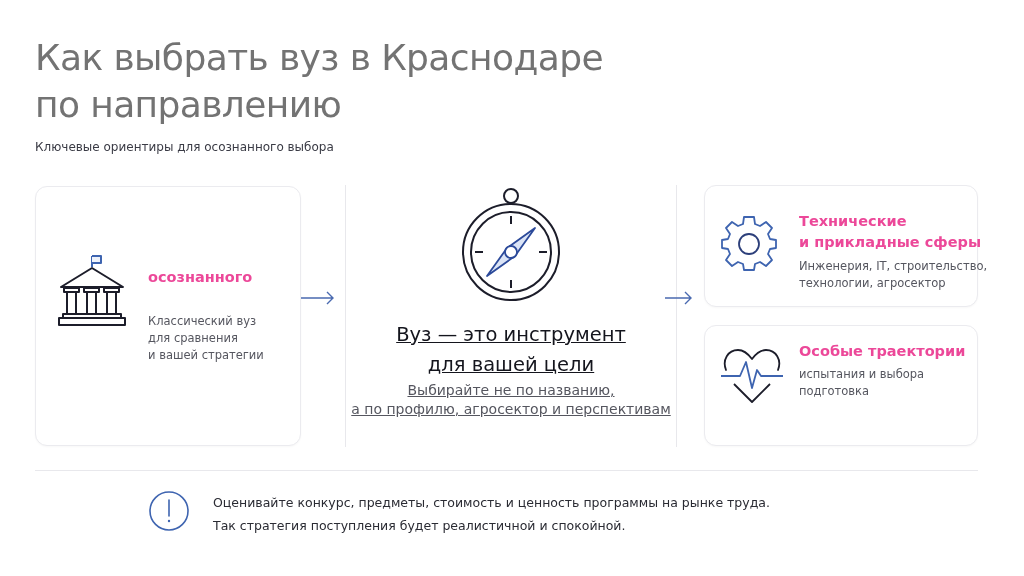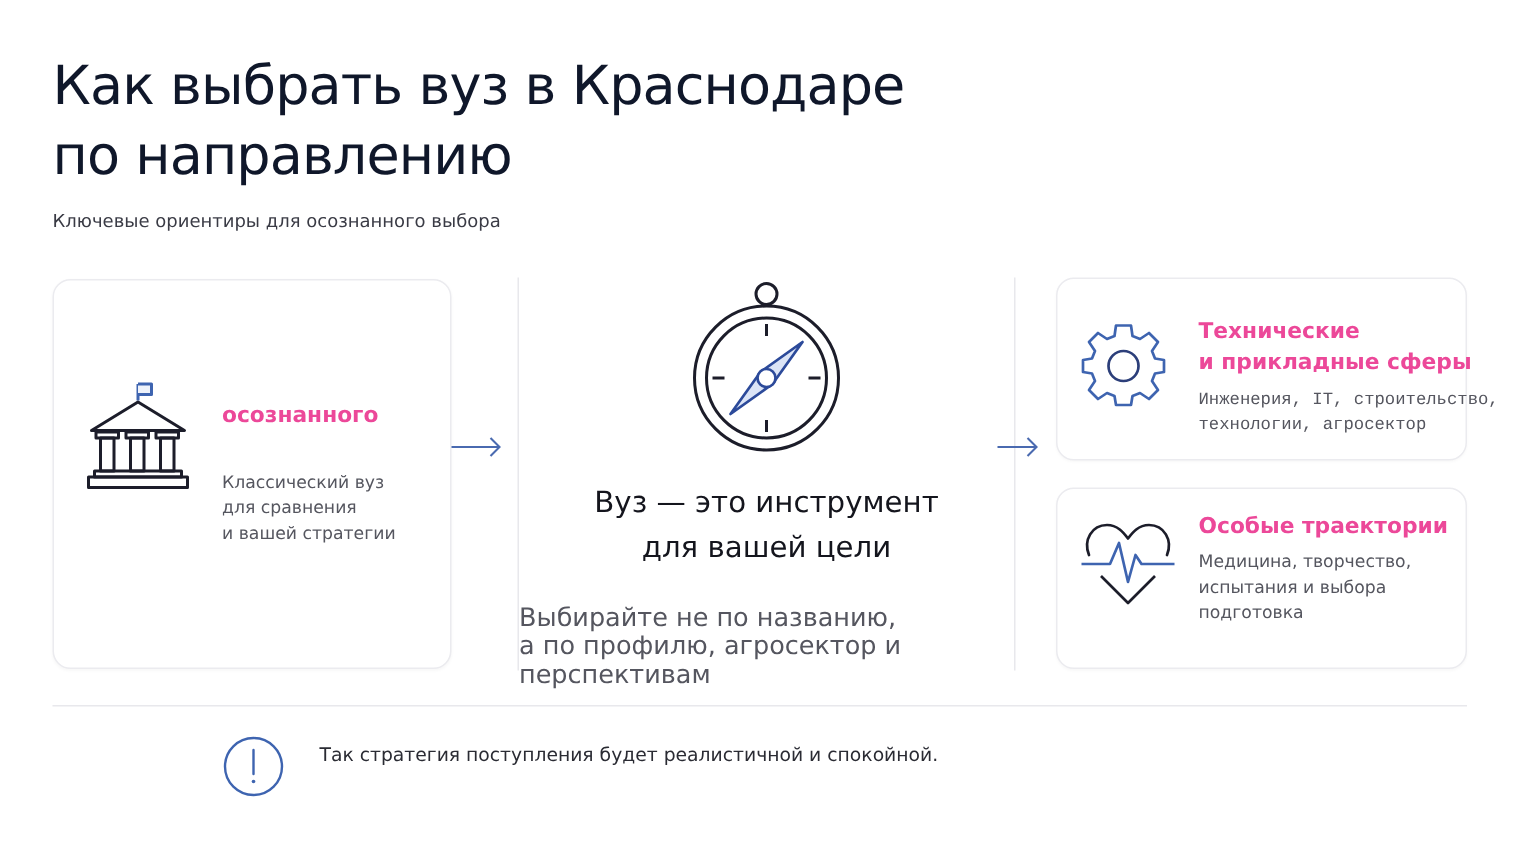--- a/index.html
+++ b/index.html
@@ -7,21 +7,21 @@
       width: 1024px; height: 576px; overflow: hidden;
       background: #ffffff;
       font-family: "DejaVu Sans", "Liberation Sans", sans-serif;
       color: #14141f;
     }
     .page { position: relative; width: 1024px; height: 576px; }
 
     .title {
       position: absolute; left: 35px; top: 34px;
       font-size: 36px; line-height: 47px; font-weight: 500;
-      letter-spacing: -0.6px; color: #0f172a;
+      letter-spacing: -0.6px; color: #737373;
       width: 640px;
     }
     .title span { display: block; white-space: nowrap; }
     .subtitle {
       position: absolute; left: 35px; top: 137px;
       font-size: 12px; line-height: 20px; color: #3a3b45;
       white-space: nowrap;
     }
 
     .card {
@@ -55,29 +55,29 @@
     .left-icon { position: absolute; left: 56px; top: 254px; }
     .left-title { left: 148px; top: 267px; }
     .left-text { left: 148px; top: 313px; }
 
     .compass { position: absolute; left: 460px; top: 186px; }
     .center-title {
       position: absolute; left: 346px; width: 330px; top: 320px;
       text-align: center; font-size: 19.5px; line-height: 30px;
       font-weight: 500; color: #14151d;
     }
-    .center-title span, .center-text span { display: block; }
+    .center-title span, .center-text span { display: block; text-decoration: underline; }
     .center-text {
-      position: absolute; left: 346px; width: 330px; top: 403px;
-      font-size: 17px; line-height: 19px; color: #55565f;
+      position: absolute; left: 346px; width: 330px; top: 381px;
+      text-align: center; font-size: 14px; line-height: 19px; color: #55565f;
     }
 
     .gear { position: absolute; left: 720px; top: 214px; }
     .tech-title { left: 799px; top: 211px; }
-    .tech-text { left: 799px; top: 258px; font-family: Liberation Mono, monospace; }
+    .tech-text { left: 799px; top: 258px; }
 
     .heart { position: absolute; left: 720px; top: 346px; }
     .special-title { left: 799px; top: 341px; }
     .special-text { left: 799px; top: 366px; }
 
     .info-icon { position: absolute; left: 148px; top: 490px; }
     .info-text {
       position: absolute; left: 213px; top: 491px;
       font-size: 12.5px; line-height: 23px; color: #2a2b33; white-space: nowrap;
     }
@@ -167,29 +167,29 @@
   <div class="card card-special"></div>
   <svg class="heart" width="64" height="60" viewBox="0 0 64 60">
     <path fill="none" stroke="#1c1d2a" stroke-width="1.8" stroke-linejoin="round" stroke-linecap="round" d="M6 24 C2 14 8 4 18 4 C25 4 29 9 32 13 C35 9 39 4 46 4 C56 4 62 14 58 24"></path>
     <path fill="none" stroke="#1c1d2a" stroke-width="1.8" stroke-linejoin="round" d="M14 38 L32 56 L50 38"></path>
     <path fill="none" stroke="#3e64b0" stroke-width="1.8" stroke-linejoin="round" d="M1 30 H20 L26 16 L32 42 L37 24 L41 30 H63"></path>
   </svg>
   <div class="card-title special-title">
     <span>Особые траектории</span>
   </div>
   <div class="card-text special-text">
-    <span>Медицина, творчество,</span>
     <span>испытания и выбора</span>
     <span>подготовка</span>
   </div>
 
   <div class="hdivider"></div>
 
   <svg class="info-icon" width="42" height="42" viewBox="0 0 42 42">
     <circle cx="21" cy="21" r="19" fill="none" stroke="#3e64b0" stroke-width="1.6"></circle>
     <path d="M21 10 V26" stroke="#3e64b0" stroke-width="1.6" stroke-linecap="round"></path>
     <circle cx="21" cy="31" r="1.2" fill="#3e64b0"></circle>
   </svg>
   <div class="info-text">
+    <span>Оценивайте конкурс, предметы, стоимость и ценность программы на рынке труда.</span>
     <span>Так стратегия поступления будет реалистичной и спокойной.</span>
   </div>
 
 </div>
 
 </body></html>

